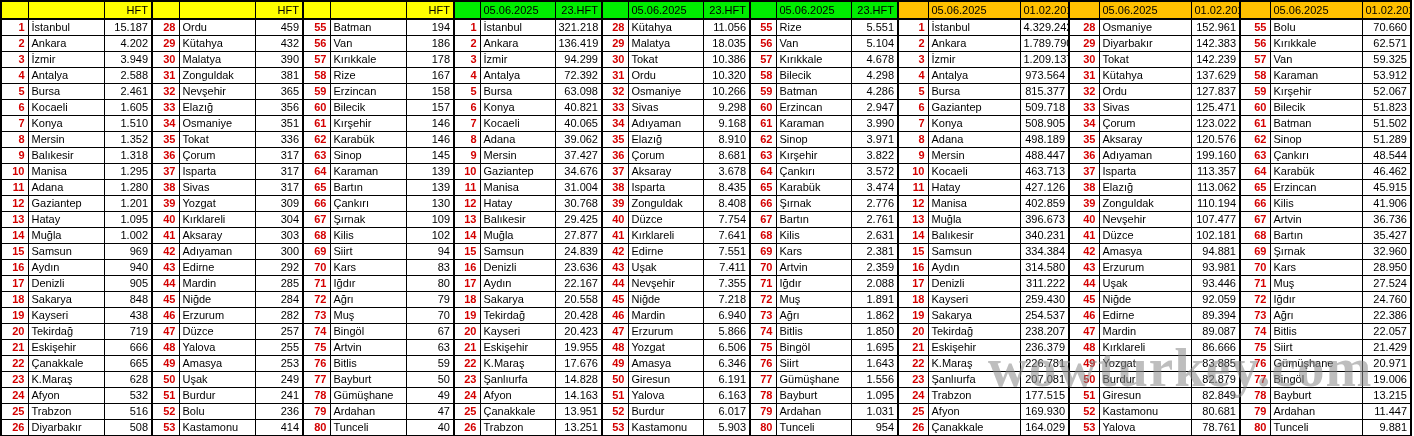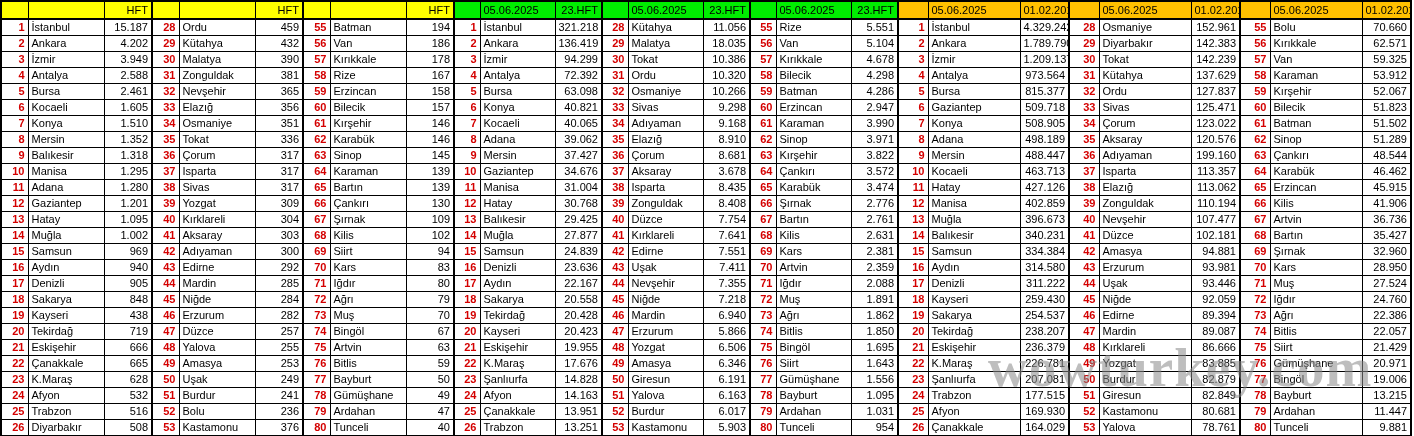--- a/index.html
+++ b/index.html
@@ -812,21 +812,21 @@
           <td class="rank gstart">79</td>
           <td class="city">Ardahan</td>
           <td class="val gend">11.447</td>
         </tr>
         <tr>
           <td class="rank gstart">26</td>
           <td class="city">Diyarbakır</td>
           <td class="val gend">508</td>
           <td class="rank gstart">53</td>
           <td class="city">Kastamonu</td>
-          <td class="val gend">376</td>
+          <td class="val gend">414</td>
           <td class="rank gstart">80</td>
           <td class="city">Tunceli</td>
           <td class="val gend">40</td>
           <td class="rank gstart">26</td>
           <td class="city">Trabzon</td>
           <td class="val gend">13.251</td>
           <td class="rank gstart">53</td>
           <td class="city">Kastamonu</td>
           <td class="val gend">5.903</td>
           <td class="rank gstart">80</td>

